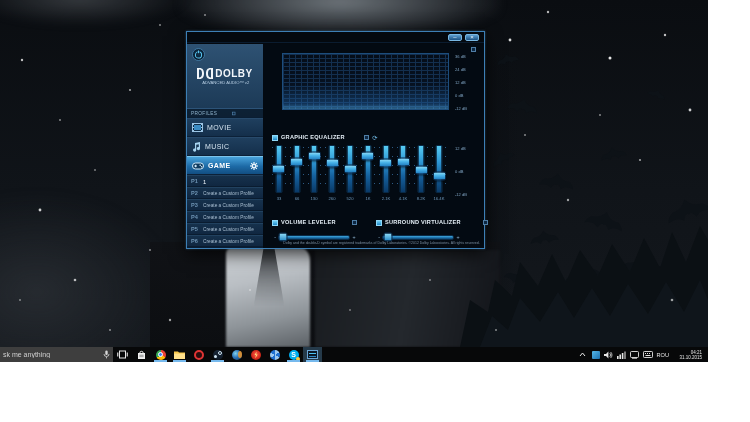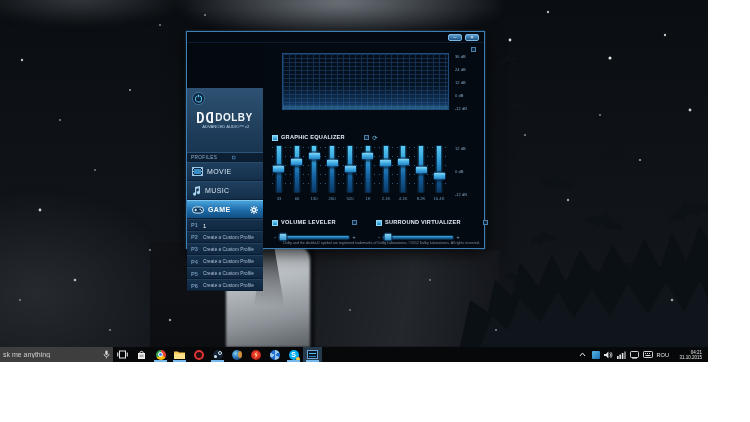--- a/index.html
+++ b/index.html
@@ -30,21 +30,21 @@
          border:1px solid #3d7fb5; box-shadow:0 5px 16px rgba(0,0,0,.75), 0 0 2px rgba(90,170,230,.5); }
   .titlebar { position:absolute; left:0; top:0; right:0; height:11px;
               background:linear-gradient(180deg,#2a5b86 0%,#123least 0),linear-gradient(180deg,#2c5d88 0%,#12314e 55%,#0c2340 100%);
               border-bottom:1px solid #0a1c30; }
   .winbtn { position:absolute; top:2px; width:14px; height:7px; border-radius:2px;
             background:linear-gradient(180deg,#5d9fd0 0%,#1c5284 100%); border:1px solid #79b7e2;
             color:#eaf4fb; font-size:6px; line-height:5px; text-align:center; cursor:pointer; }
   .btn-min { right:22px; } .btn-close { right:5px; }
 
   .sidebar { position:absolute; left:0; top:12px; width:76px; bottom:0;
-             background:linear-gradient(180deg,#2e5273 0%,#1d3b58 30%,#122c47 55%,#0a1d33 100%);margin-top:44px; }
+             background:linear-gradient(180deg,#2e5273 0%,#1d3b58 30%,#122c47 55%,#0a1d33 100%); }
   .powerbtn { position:absolute; left:5px; top:4px; width:13px; height:13px; border-radius:50%;
               border:1px solid #3e759e; background:radial-gradient(circle at 50% 40%, #12334e 0%, #081a2c 80%); }
   .brand { position:absolute; left:0; top:24px; width:76px; text-align:center; }
   .brand-row { display:flex; align-items:center; justify-content:center; gap:2px; }
   .dolby-word { color:#f2f6fa; font-size:10px; font-weight:bold; letter-spacing:.5px; }
   .brand-sub { color:#b7cfe4; font-size:7px; transform:scale(.6); transform-origin:50% 0; white-space:nowrap; margin-top:1px; }
   .profhdr { position:absolute; left:0; top:64px; width:76px; height:10px; background:rgba(6,20,35,.65);
              border-top:1px solid #2c filmes; border-top:1px solid #2c5378; border-bottom:1px solid #0a1e33;
              display:flex; align-items:center; padding:0 4px; gap:2px; }
   .profhdr span { color:#8fb2cc; font-size:7px; transform:scale(.68); transform-origin:0 50%; letter-spacing:.5px; white-space:nowrap; }

